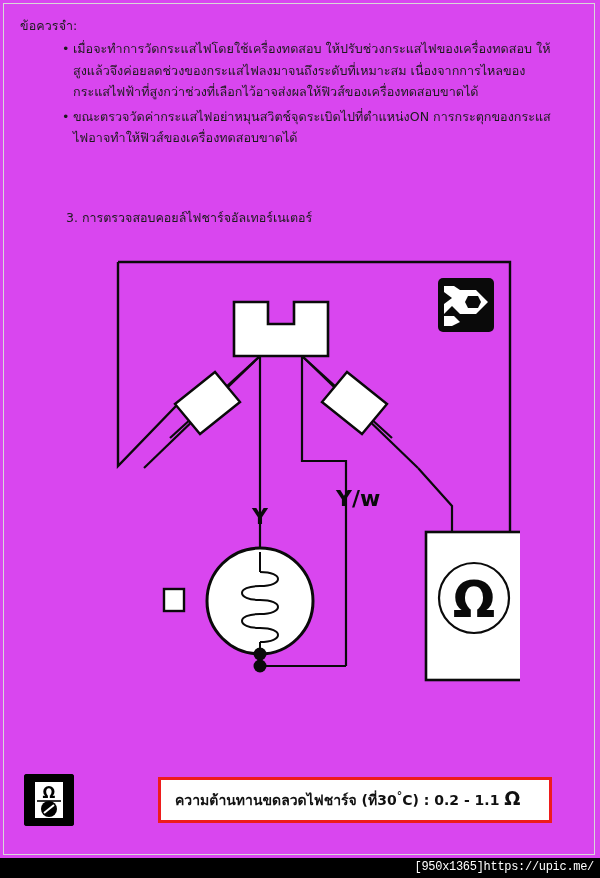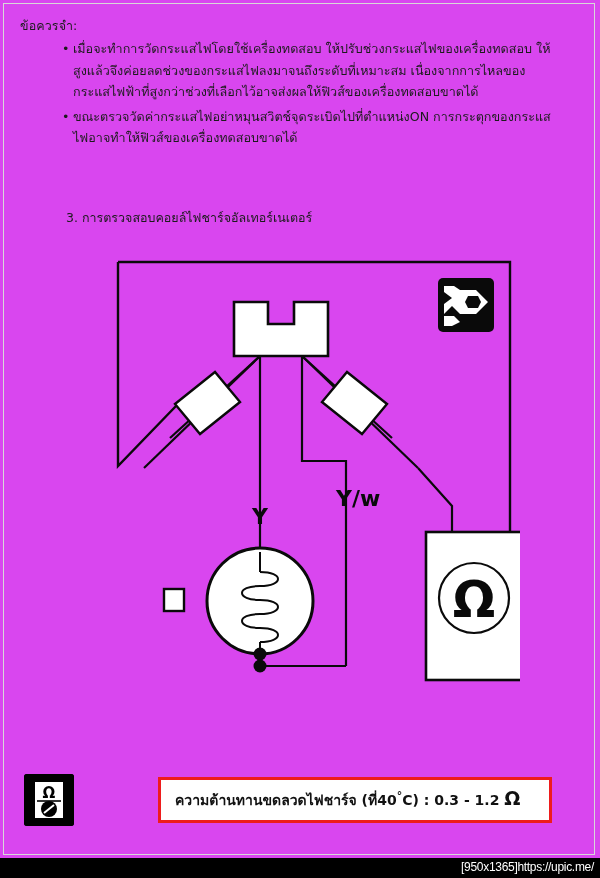--- a/index.html
+++ b/index.html
@@ -127,21 +127,21 @@
     width: 600px;
     height: 20px;
     background: #000000;
   }
   #watermark-text {
     position: absolute;
     right: 6px;
     top: 2px;
     color: #ffffff;
     font-size: 12px;
-    font-family: Liberation Sans, sans-serif;
+    font-family: Liberation Mono, monospace;
     letter-spacing: -0.3px;
     white-space: nowrap;
   }
 </style>
 </head>
 <body>
 
 <div id="page">
 
   <div id="page-frame"></div>
@@ -245,21 +245,21 @@
         <text x="25" y="24" text-anchor="middle" font-family="DejaVu Sans, Liberation Sans, sans-serif" font-size="15" font-weight="bold" fill="#000000">Ω</text>
         <line x1="13" y1="27" x2="37" y2="27" stroke="#000000" stroke-width="1.6"></line>
         <circle cx="25" cy="35" r="8" fill="#000000"></circle>
         <line x1="20" y1="39" x2="30" y2="31" stroke="#ffffff" stroke-width="2"></line>
       </svg>
     </div>
   </div>
 
   <div id="spec-box">
     <div id="spec-text">
-      <span>ความต้านทานขดลวดไฟชาร์จ (ที่40</span><span class="deg">°</span><span>C) : 0.3 - 1.2 </span><span class="ohm">Ω</span>
+      <span>ความต้านทานขดลวดไฟชาร์จ (ที่30</span><span class="deg">°</span><span>C) : 0.2 - 1.1 </span><span class="ohm">Ω</span>
     </div>
   </div>
 
   <div id="watermark-bar">
     <div id="watermark-text">[950x1365]https://upic.me/</div>
   </div>
 
 </div>
 
 </body></html>

